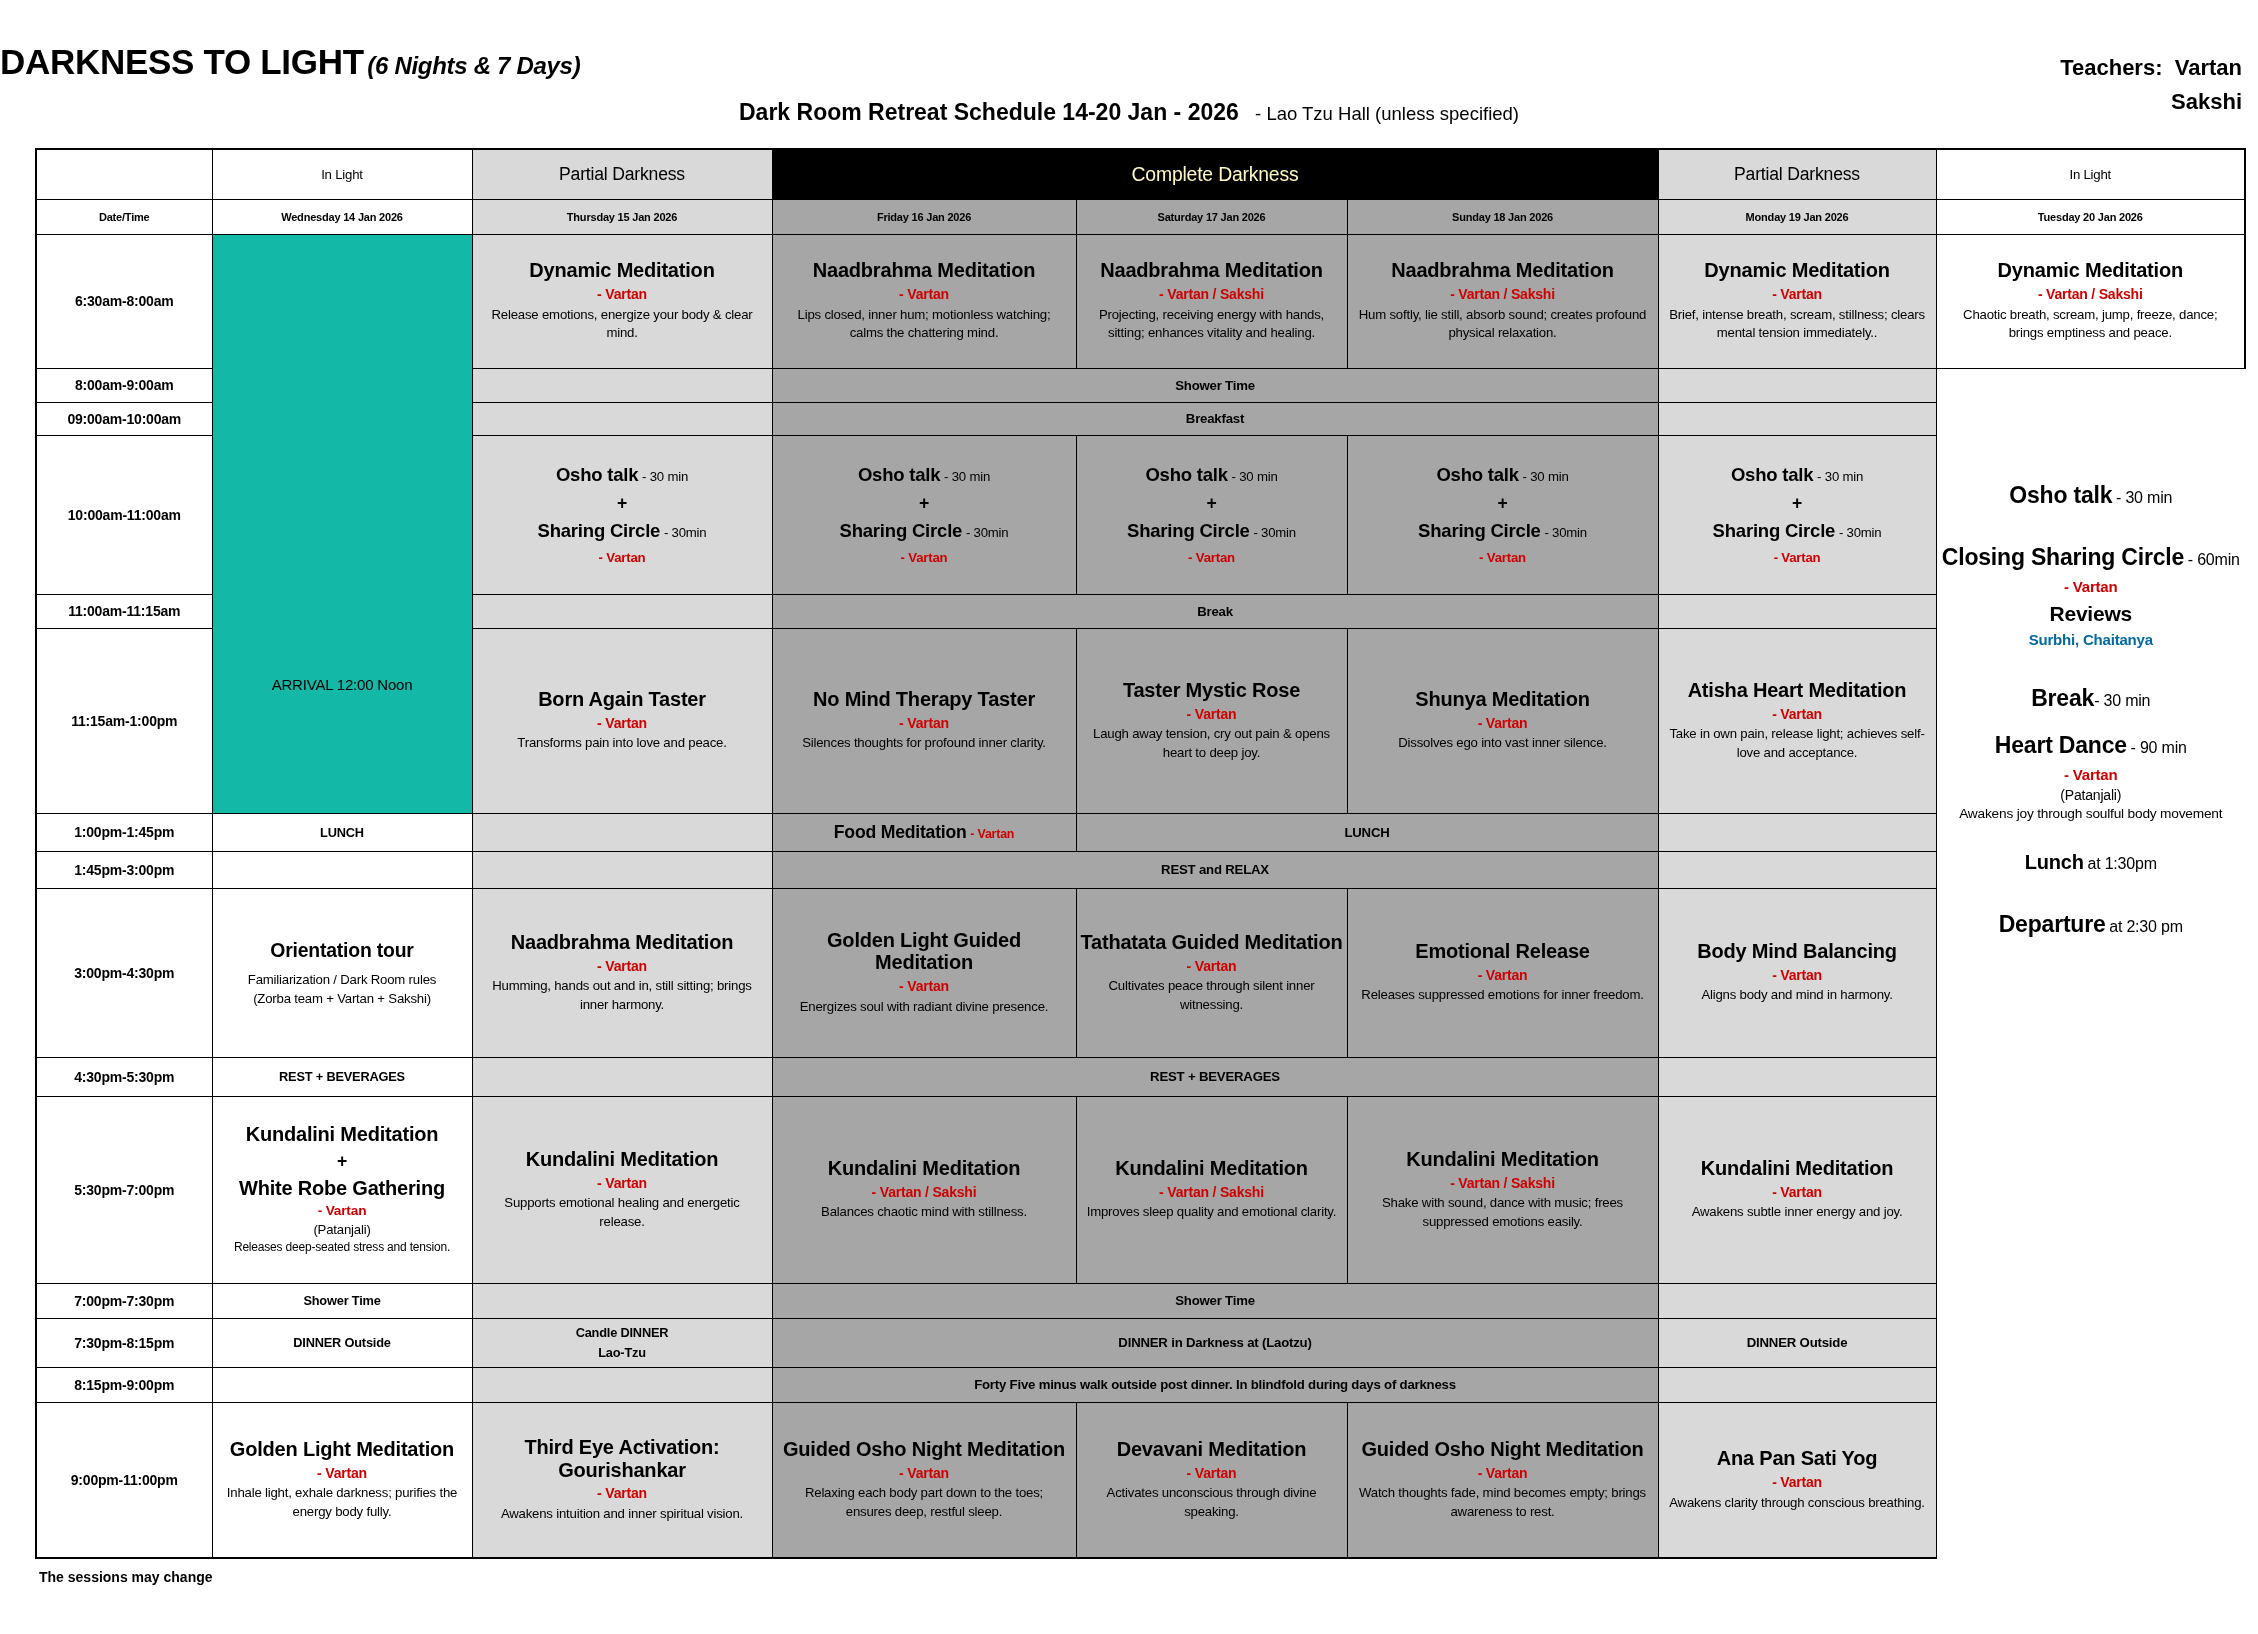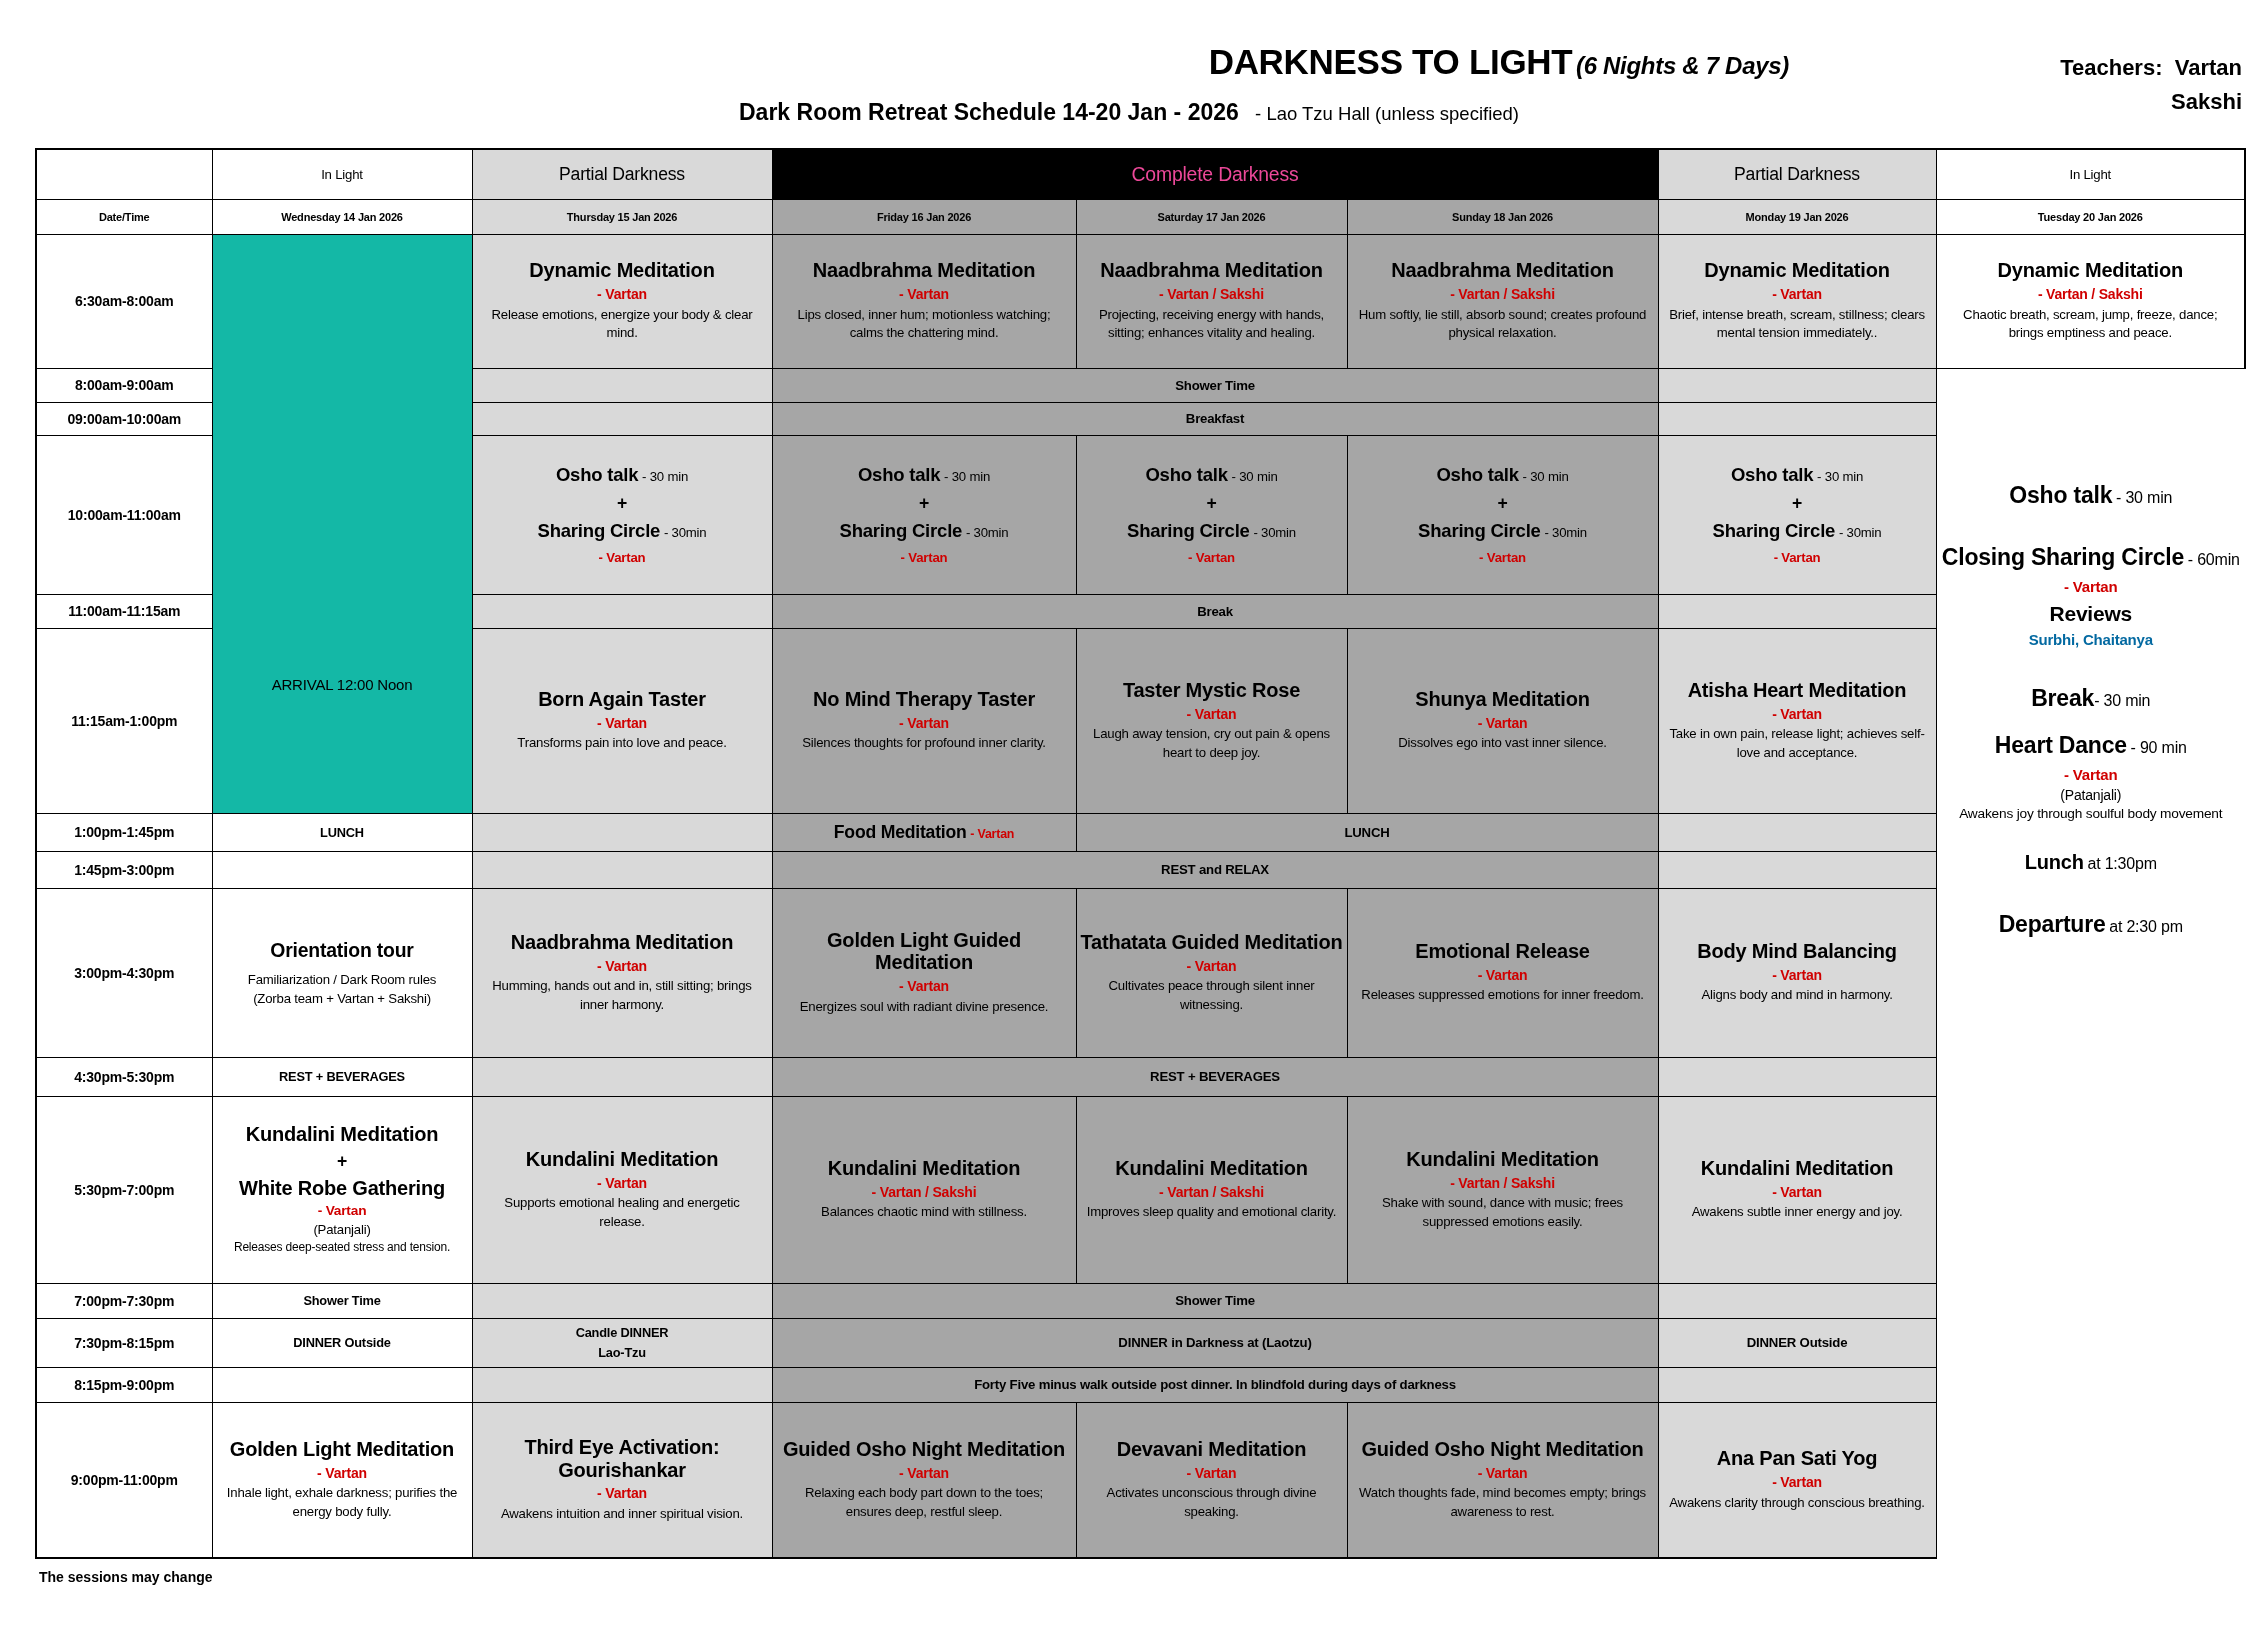--- a/index.html
+++ b/index.html
@@ -1,32 +1,32 @@
 <!DOCTYPE html>
 <html style="font-size:14px"><head>
 <meta charset="utf-8">
 <style>
   html,body{margin:0;padding:0;background:#fff;width:2258px;height:1635px;
     font-family:"Liberation Sans","DejaVu Sans",sans-serif;color:#000;}
   .abs{position:absolute;}
   
-  #titleband{left:0;top:42px;width:1789px;text-align:right;letter-spacing:-0.3px;}
+  #titleband{left:0;top:42px;width:1789px;text-align:left;letter-spacing:-0.3px;}
   #maintitle{font-size:35px;font-weight:700;}
   #titlesuffix{font-size:24px;font-weight:700;font-style:italic;}
   #subtitleband{left:0;top:99px;width:2258px;text-align:center;}
   #subtitle{font-size:23px;font-weight:700;}
   #subnote{font-size:18.5px;font-weight:400;margin-left:12.4px;}
   #teachers{right:16px;top:51px;text-align:right;font-size:22px;font-weight:700;line-height:1.55;}
   #footnote{left:39px;top:1569px;font-size:14px;font-weight:700;}
   
   table{border-collapse:collapse;table-layout:fixed;position:absolute;left:35px;top:148px;width:2210px;letter-spacing:-0.2px;}
   td{border:1.8px solid #000;padding:0;text-align:center;vertical-align:middle;overflow:hidden;}
   .bt{border-top-width:2.6px}.bl{border-left-width:2.6px}.br{border-right-width:2.6px}.bb{border-bottom-width:2.6px}
   .white{background:#fff}.light{background:#D9D9D9}.dark{background:#A6A6A6}
-  .blackhdr{background:#000;color:#ec4899;font-size:19.4px;}
+  .blackhdr{background:#000;color:#fef9c3;font-size:19.4px;}
   .inlight{font-size:13.2px;}
   .phase{font-size:17.6px;}
   .dhdr{font-weight:700;font-size:11px;}
   .time{font-weight:700;font-size:14px;background:#fff;}
   .mlabel{font-weight:700;font-size:13.2px;}
   .wlabel{font-weight:600;font-size:12.8px;background:#fff;}
   
   .st{font-size:20px;font-weight:700;line-height:1.12;padding:0 3.5px;}
   .sby{font-size:14px;font-weight:700;color:#D00000;margin:4.4px 0 3.5px;}
   .sd{font-size:13.2px;line-height:1.4;padding:0 9px;}

